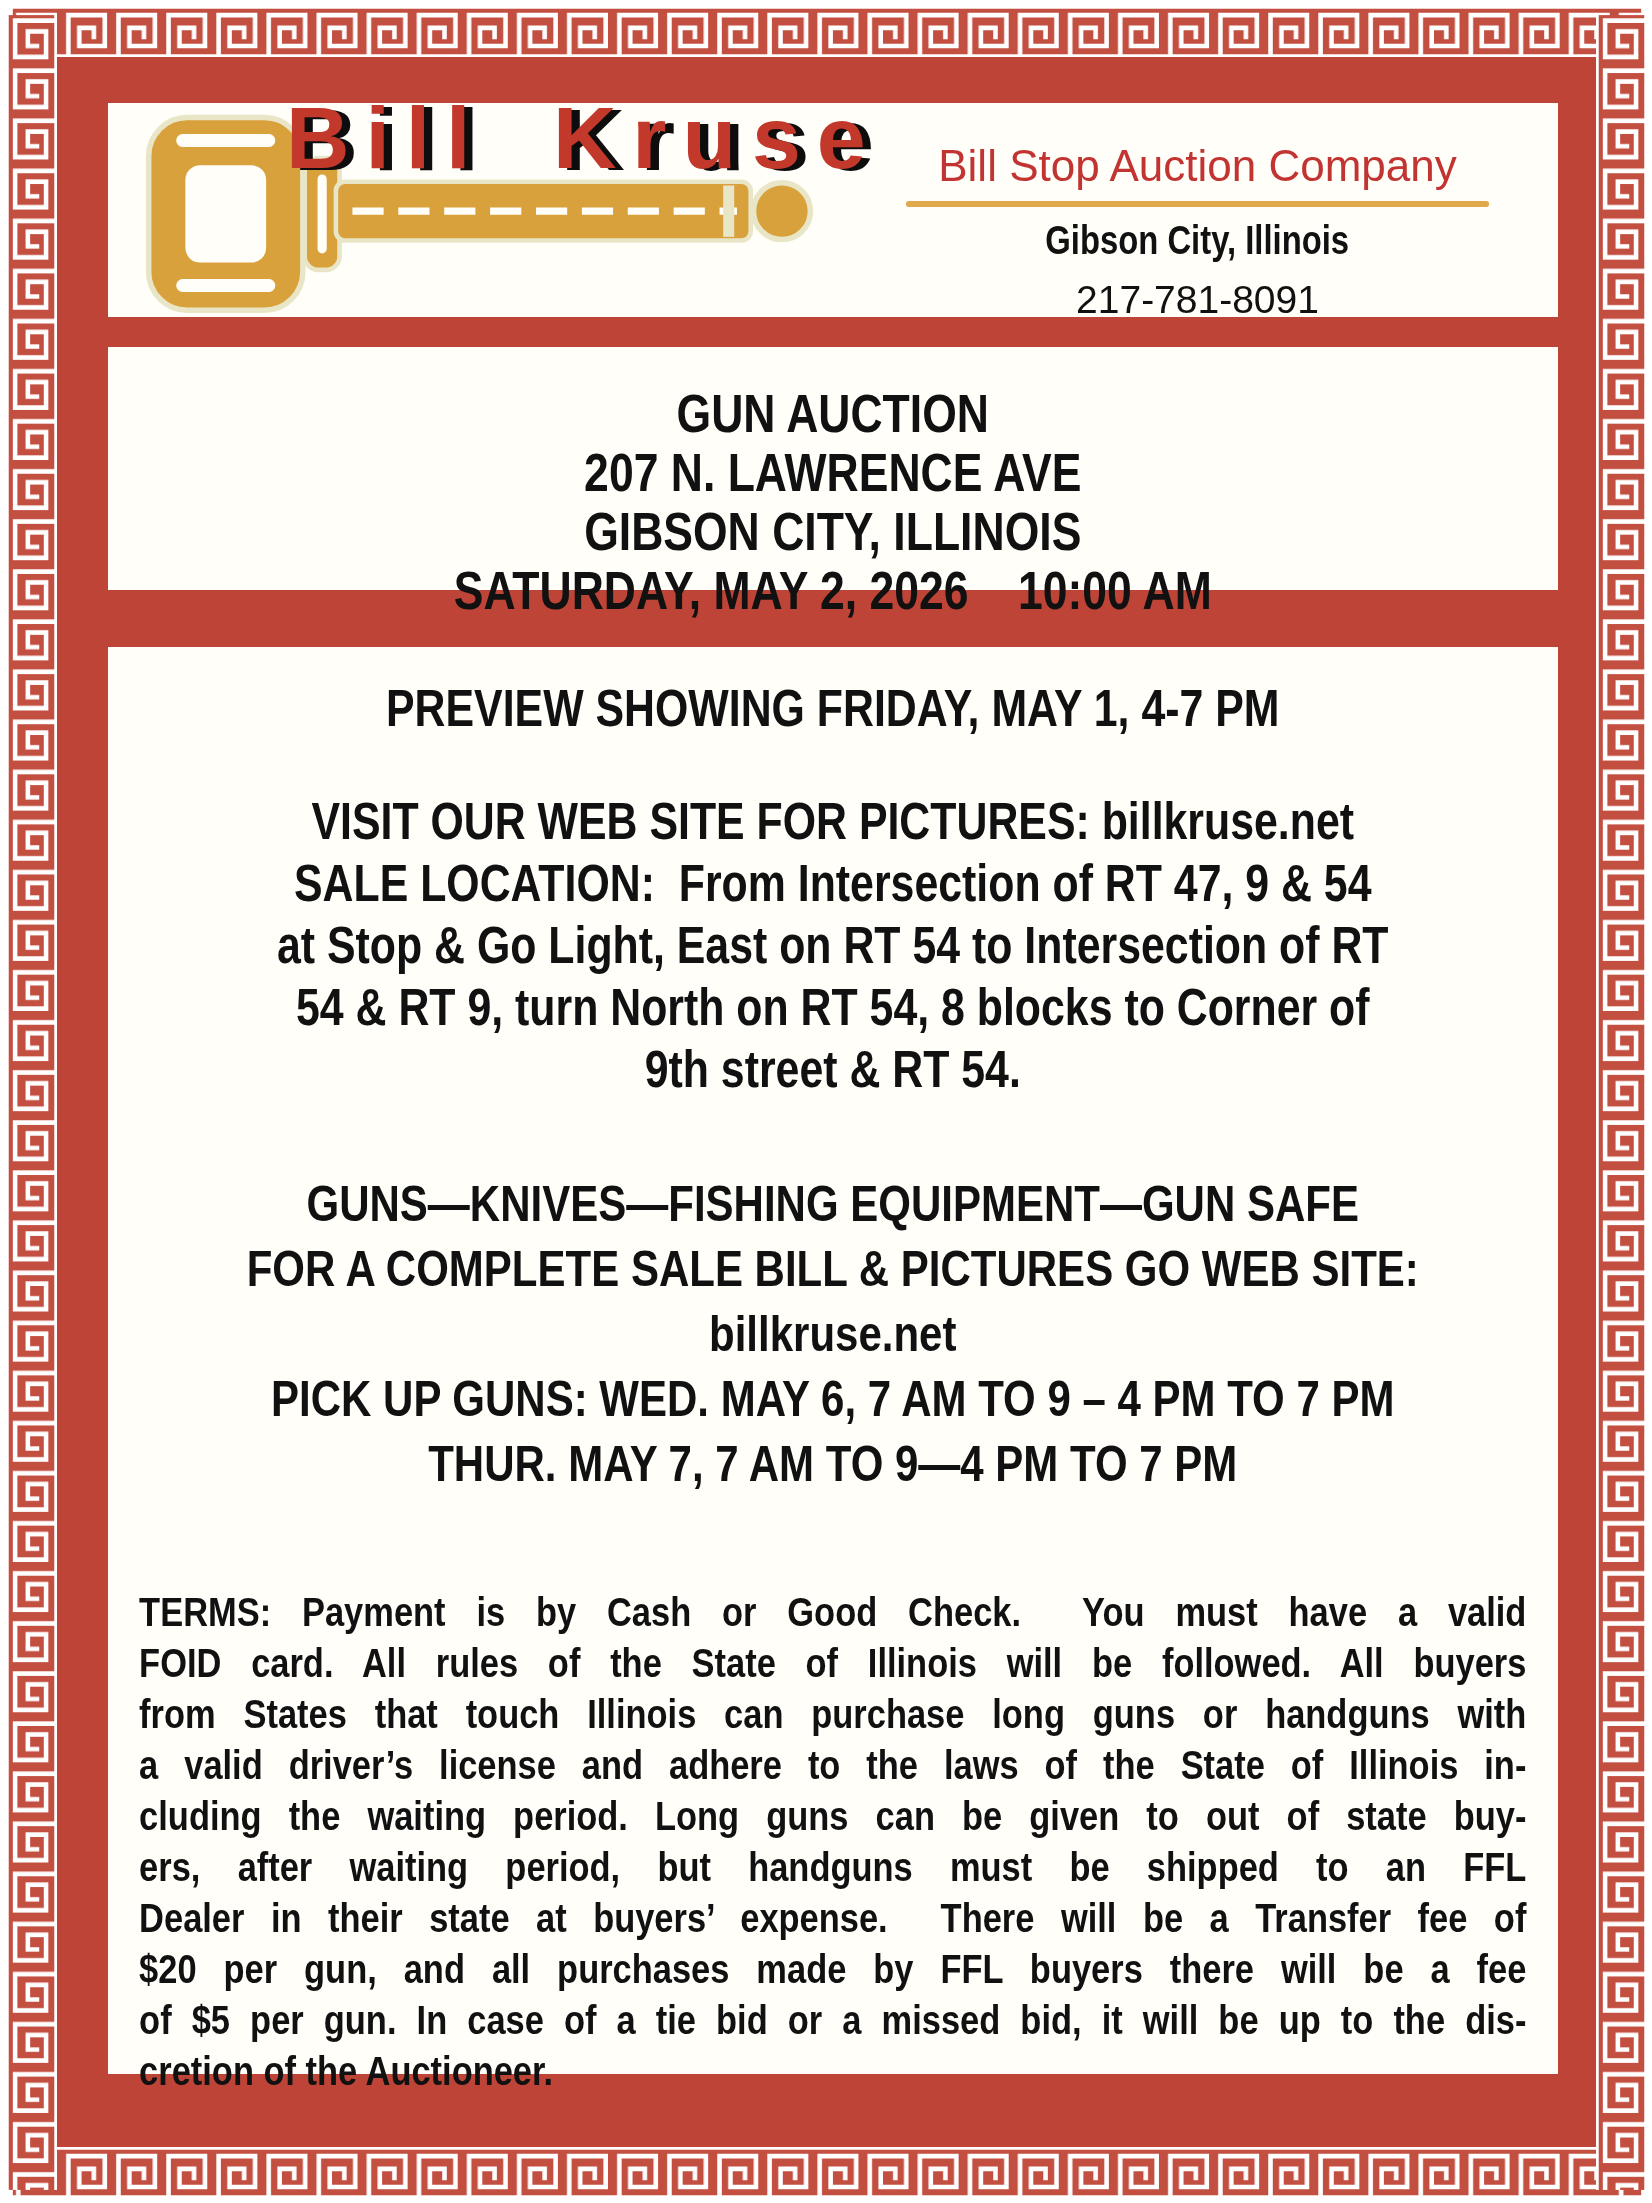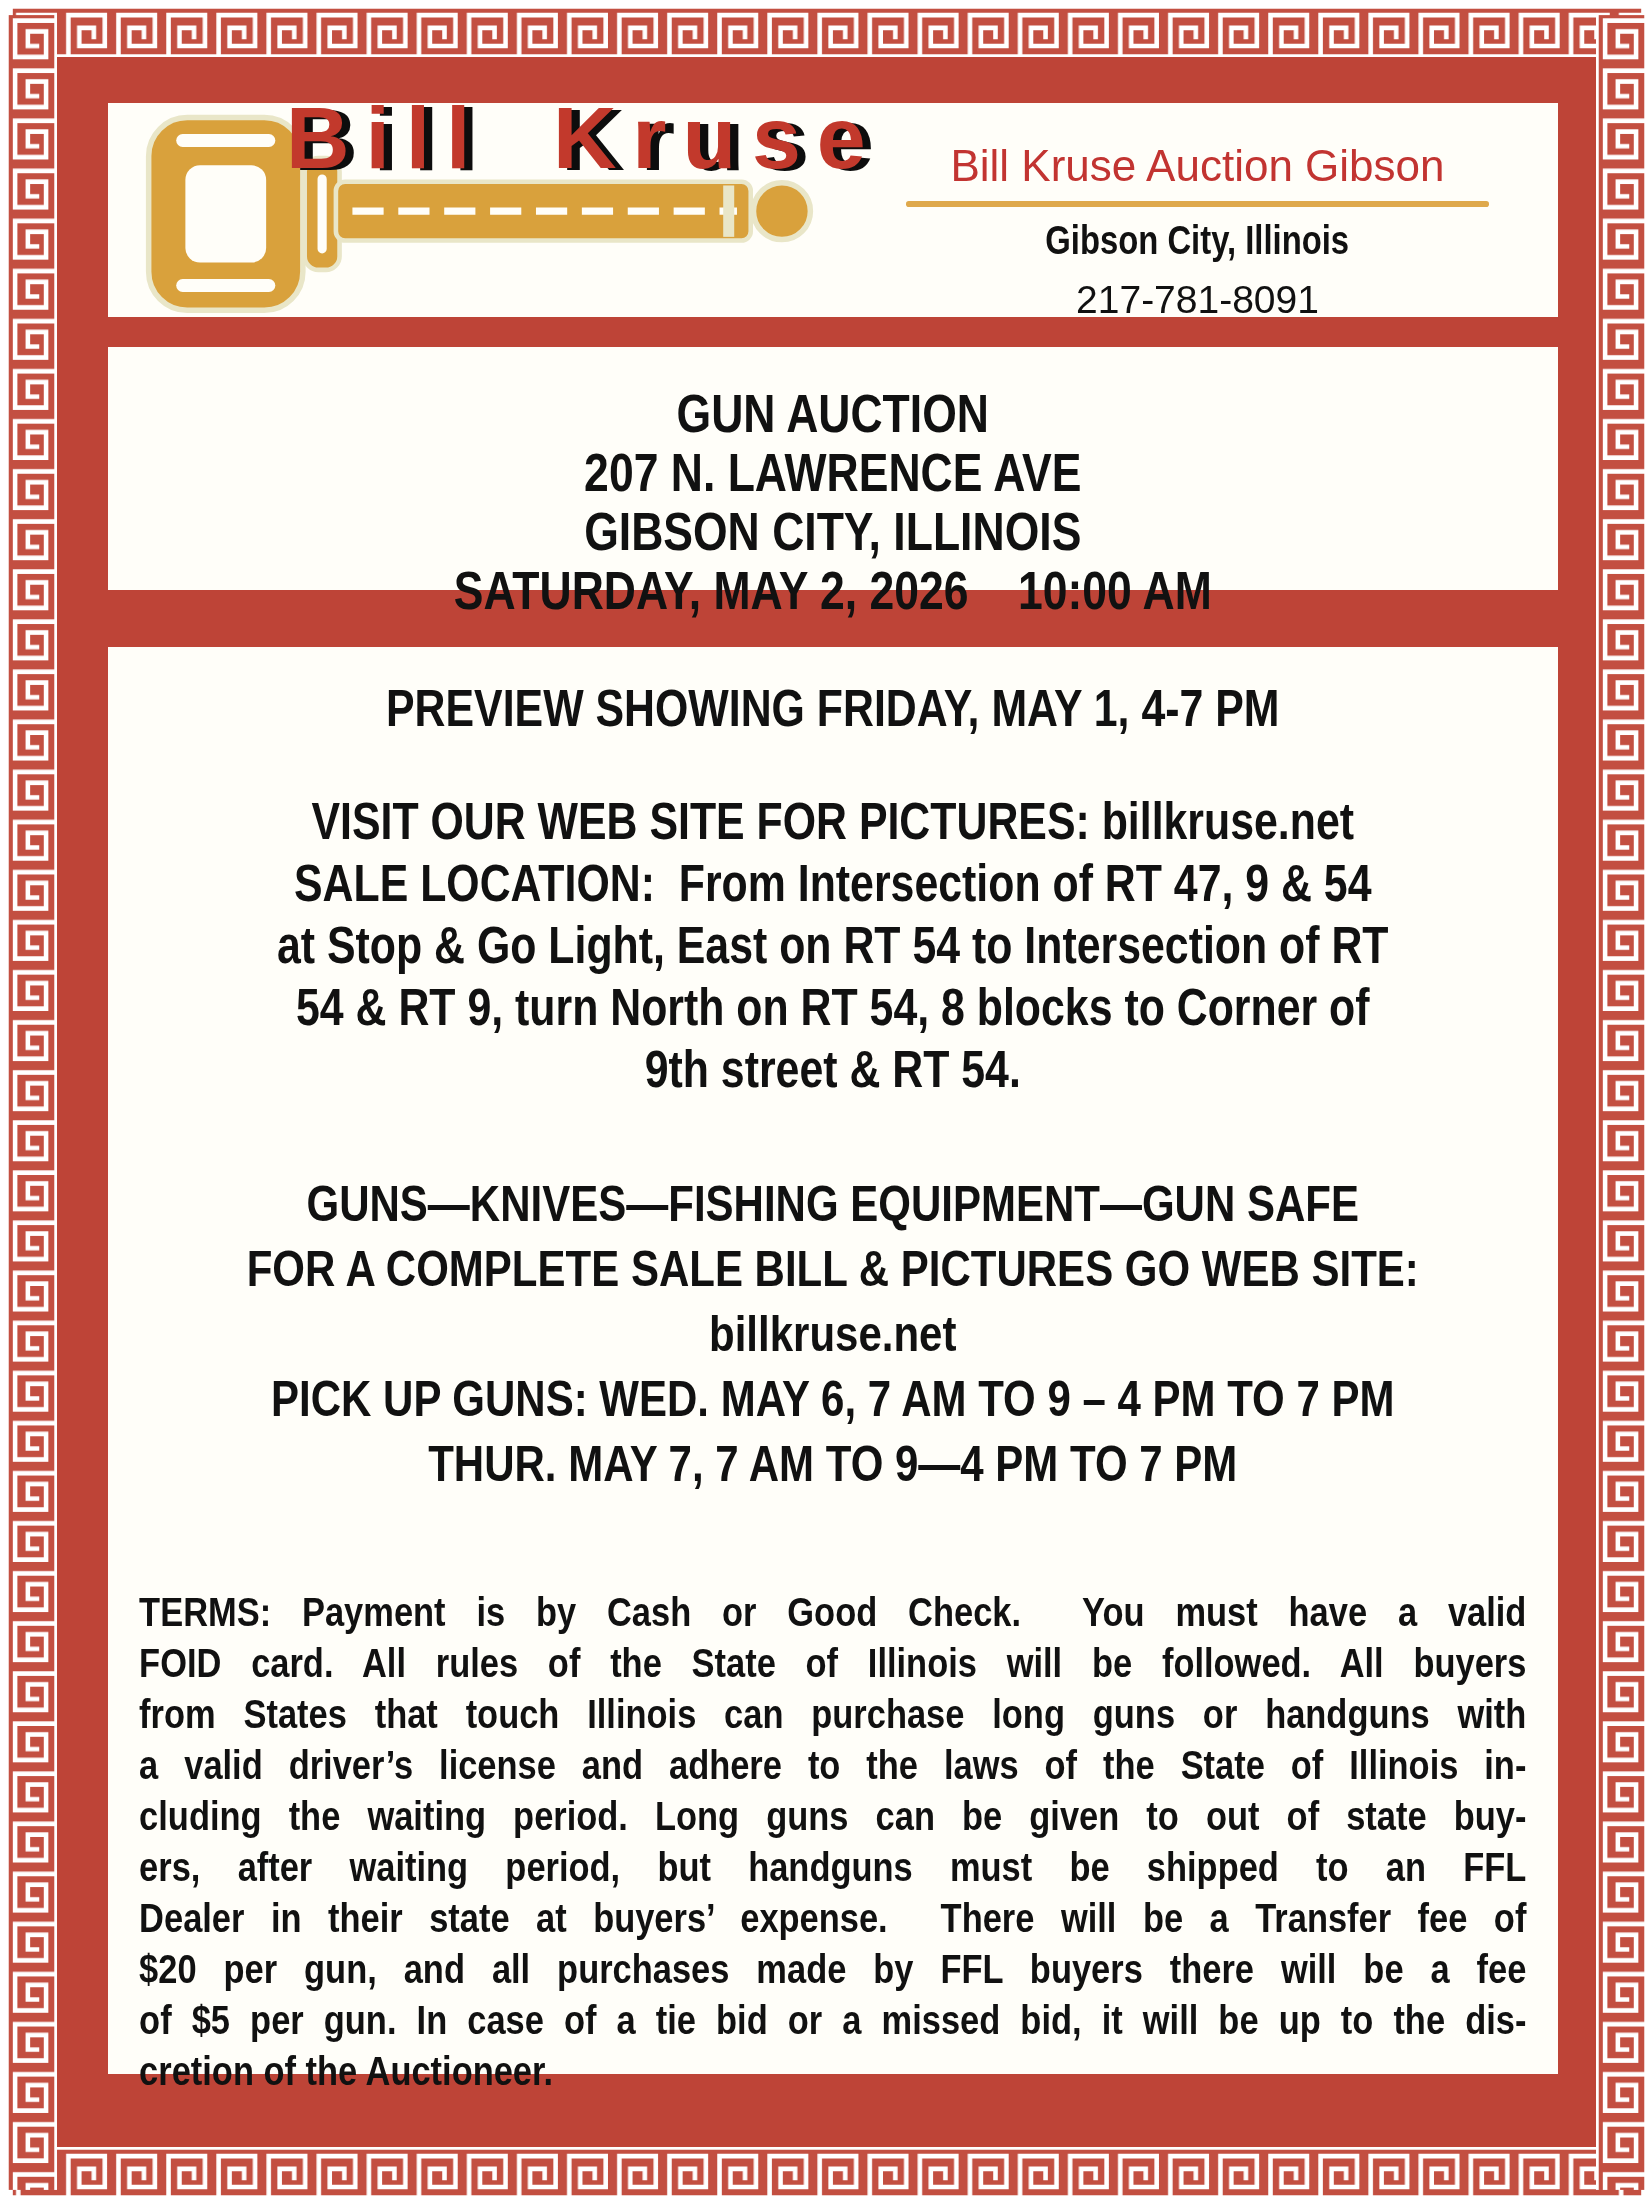--- a/index.html
+++ b/index.html
@@ -100,21 +100,21 @@
         <rect x="188" y="68" width="10" height="86" rx="5" fill="#fffef9"></rect>
 
         <rect x="208" y="76" width="452" height="64" rx="10" style="fill:var(--gold,#d9a13c);stroke:var(--gold-pale,#e9e6c8);stroke-width:5"></rect>
         <line x1="226" y1="108" x2="645" y2="108" stroke="#fffef9" stroke-width="8" stroke-dasharray="34 16"></line>
         <rect x="630" y="80" width="12" height="56" style="fill:var(--gold-pale,#e9e6c8)"></rect>
 
         <circle cx="694" cy="108" r="31" style="fill:var(--gold,#d9a13c);stroke:var(--gold-pale,#e9e6c8);stroke-width:6"></circle>
       </svg>
       <div class="brand">Bill Kruse</div>
       <div class="contact">
-        <div class="company">Bill Kruse Auction Gibson</div>
+        <div class="company">Bill Stop Auction Company</div>
         <div class="rule"></div>
         <div class="city"><span>Gibson City, Illinois</span></div>
         <div class="phone">217-781-8091</div>
       </div>
     </section>
 
     <section class="box box2">
       <div class="squeeze">
         <div class="h-line">GUN AUCTION</div>
         <div class="h-line">207 N. LAWRENCE AVE</div>

